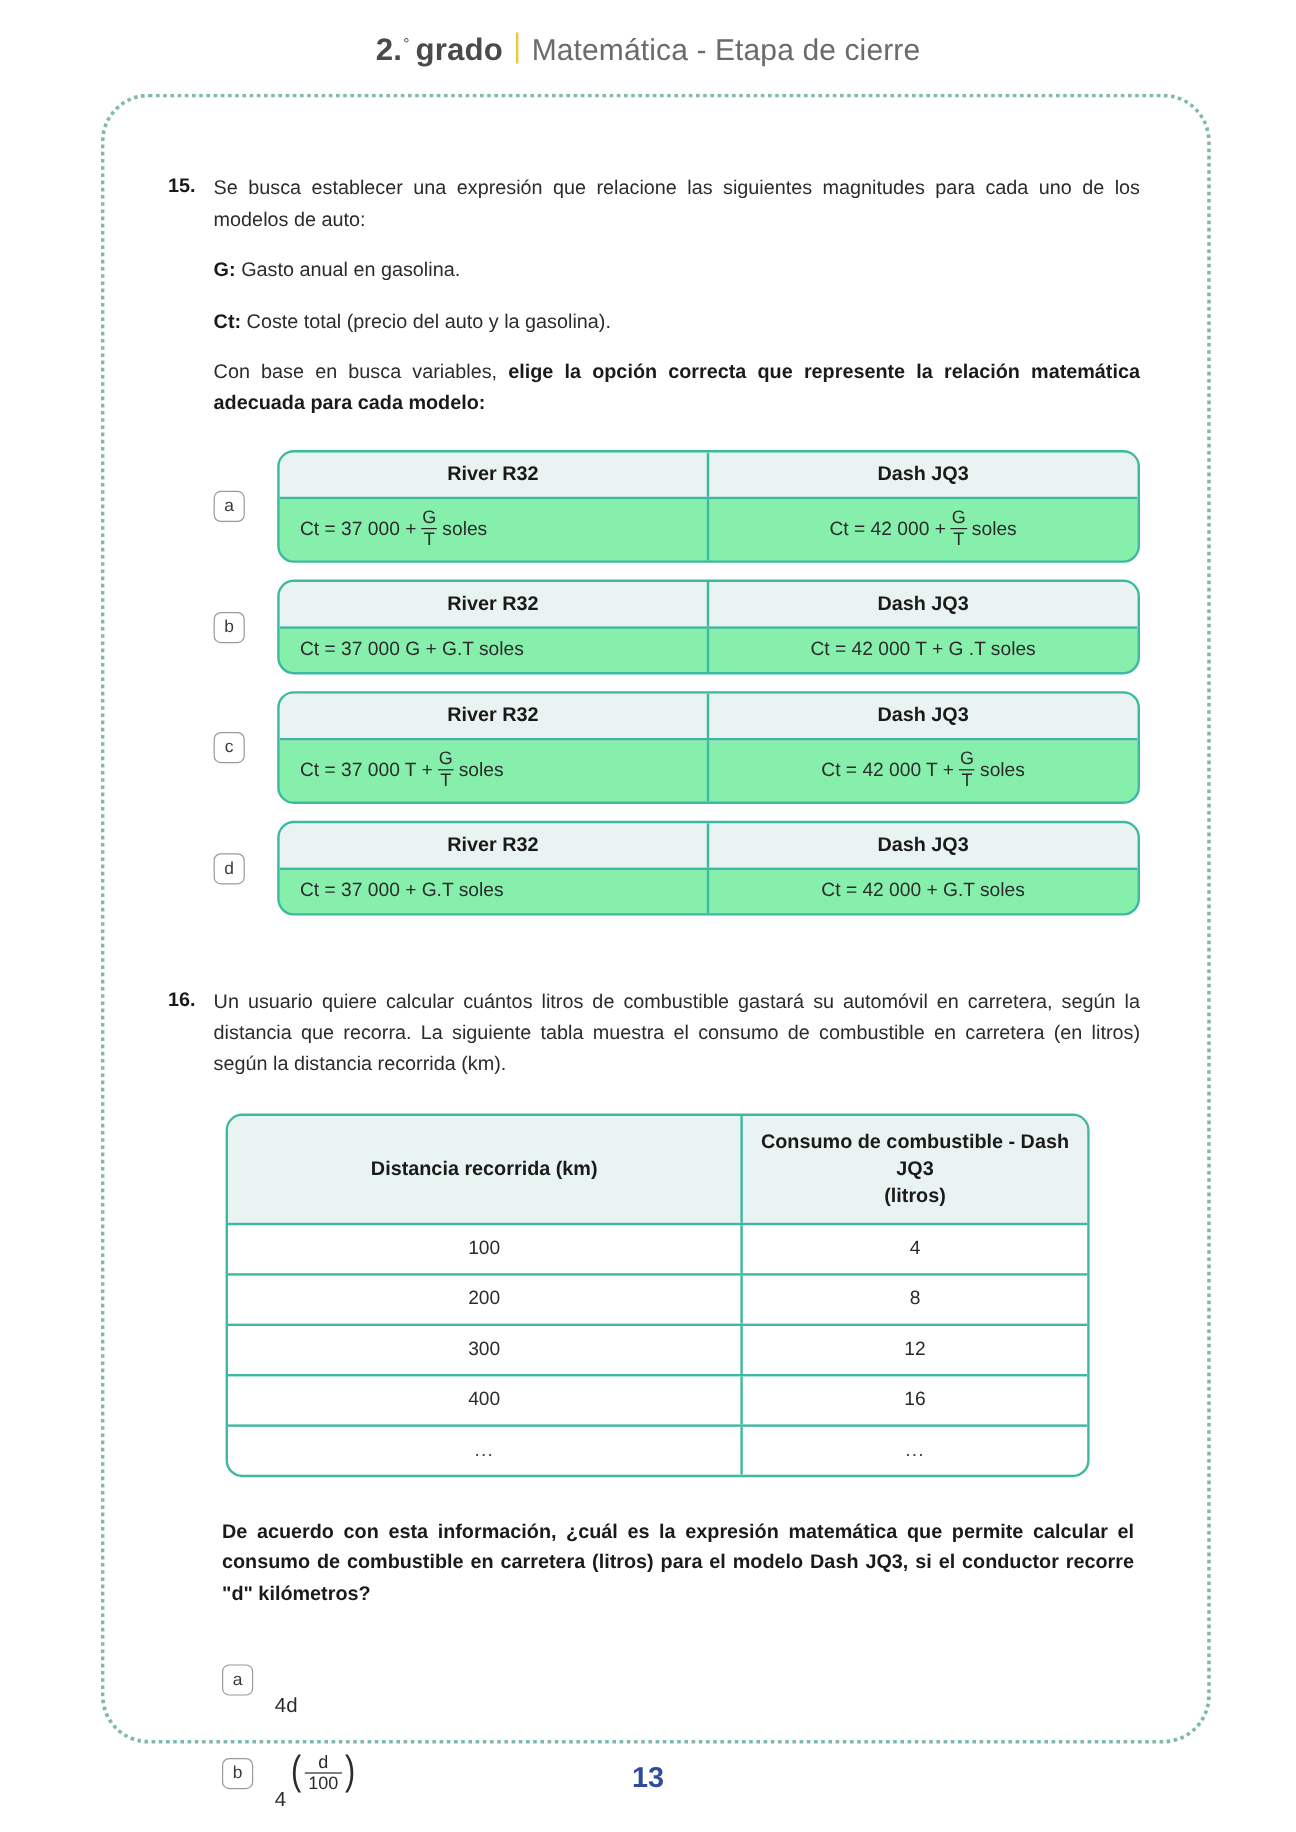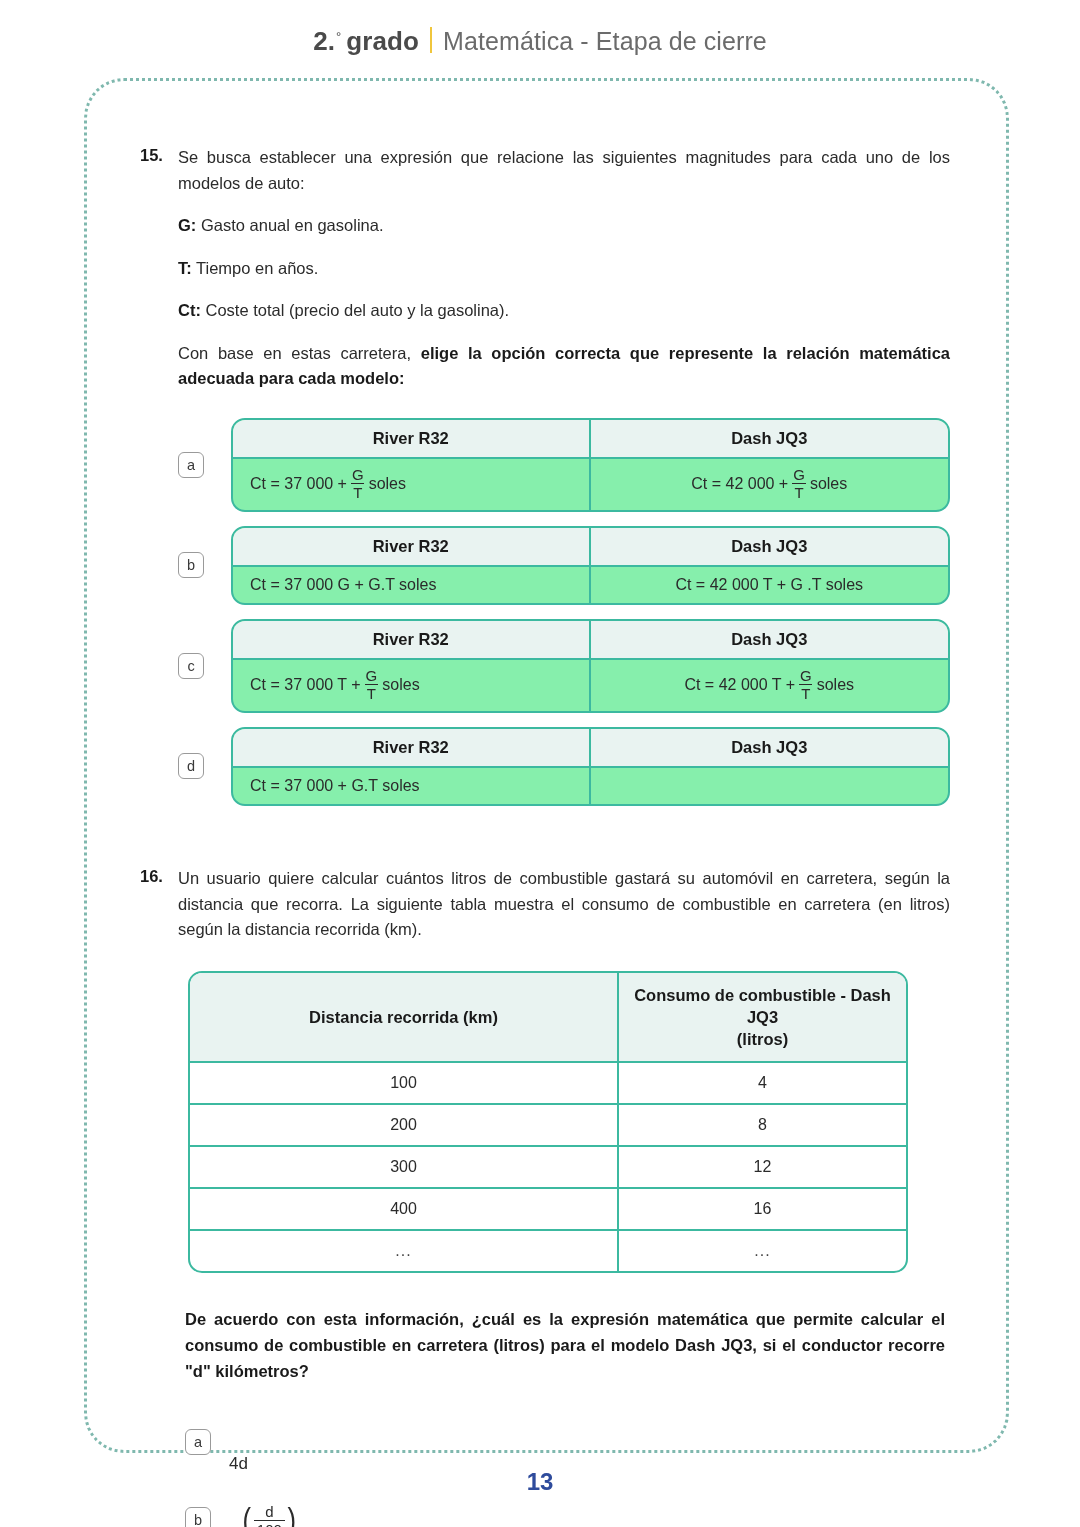--- a/index.html
+++ b/index.html
@@ -275,30 +275,26 @@
   <div class="qblock">
     <div class="qnum">15.</div>
     <div class="qbody">
       <p class="qtext">Se busca establecer una expresión que relacione las siguientes magnitudes para cada uno de los modelos de auto:</p>
 
       <p class="qtext spaced">
         <span class="bold">G:</span>
         <span>Gasto anual en gasolina.</span>
       </p>
       <p class="qtext spaced">
-        <span class="bold">T:</span>
-        <span>Tiempo en años.</span>
-      </p>
-      <p class="qtext spaced">
         <span class="bold">Ct:</span>
         <span>Coste total (precio del auto y la gasolina).</span>
       </p>
 
       <p class="qtext spaced">
-        <span>Con base en estas carretera,</span>
+        <span>Con base en busca variables,</span>
         <span class="bold">elige la opción correcta que represente la relación matemática adecuada para cada modelo:</span>
       </p>
 
       <div class="opt15-list">
 
         <div class="opt15-row">
           <div class="letter-box">a</div>
           <div class="opt-table">
             <div class="opt-trow head">
               <div class="opt-cell left">River R32</div>
@@ -369,20 +365,21 @@
 
         <div class="opt15-row">
           <div class="letter-box">d</div>
           <div class="opt-table">
             <div class="opt-trow head">
               <div class="opt-cell left">River R32</div>
               <div class="opt-cell">Dash JQ3</div>
             </div>
             <div class="opt-trow body">
               <div class="opt-cell left alignleft">Ct = 37 000 + G.T soles</div>
+              <div class="opt-cell">Ct = 42 000 + G.T soles</div>
             </div>
           </div>
         </div>
 
       </div>
     </div>
   </div>
 
   <div class="qblock q16">
     <div class="qnum">16.</div>

